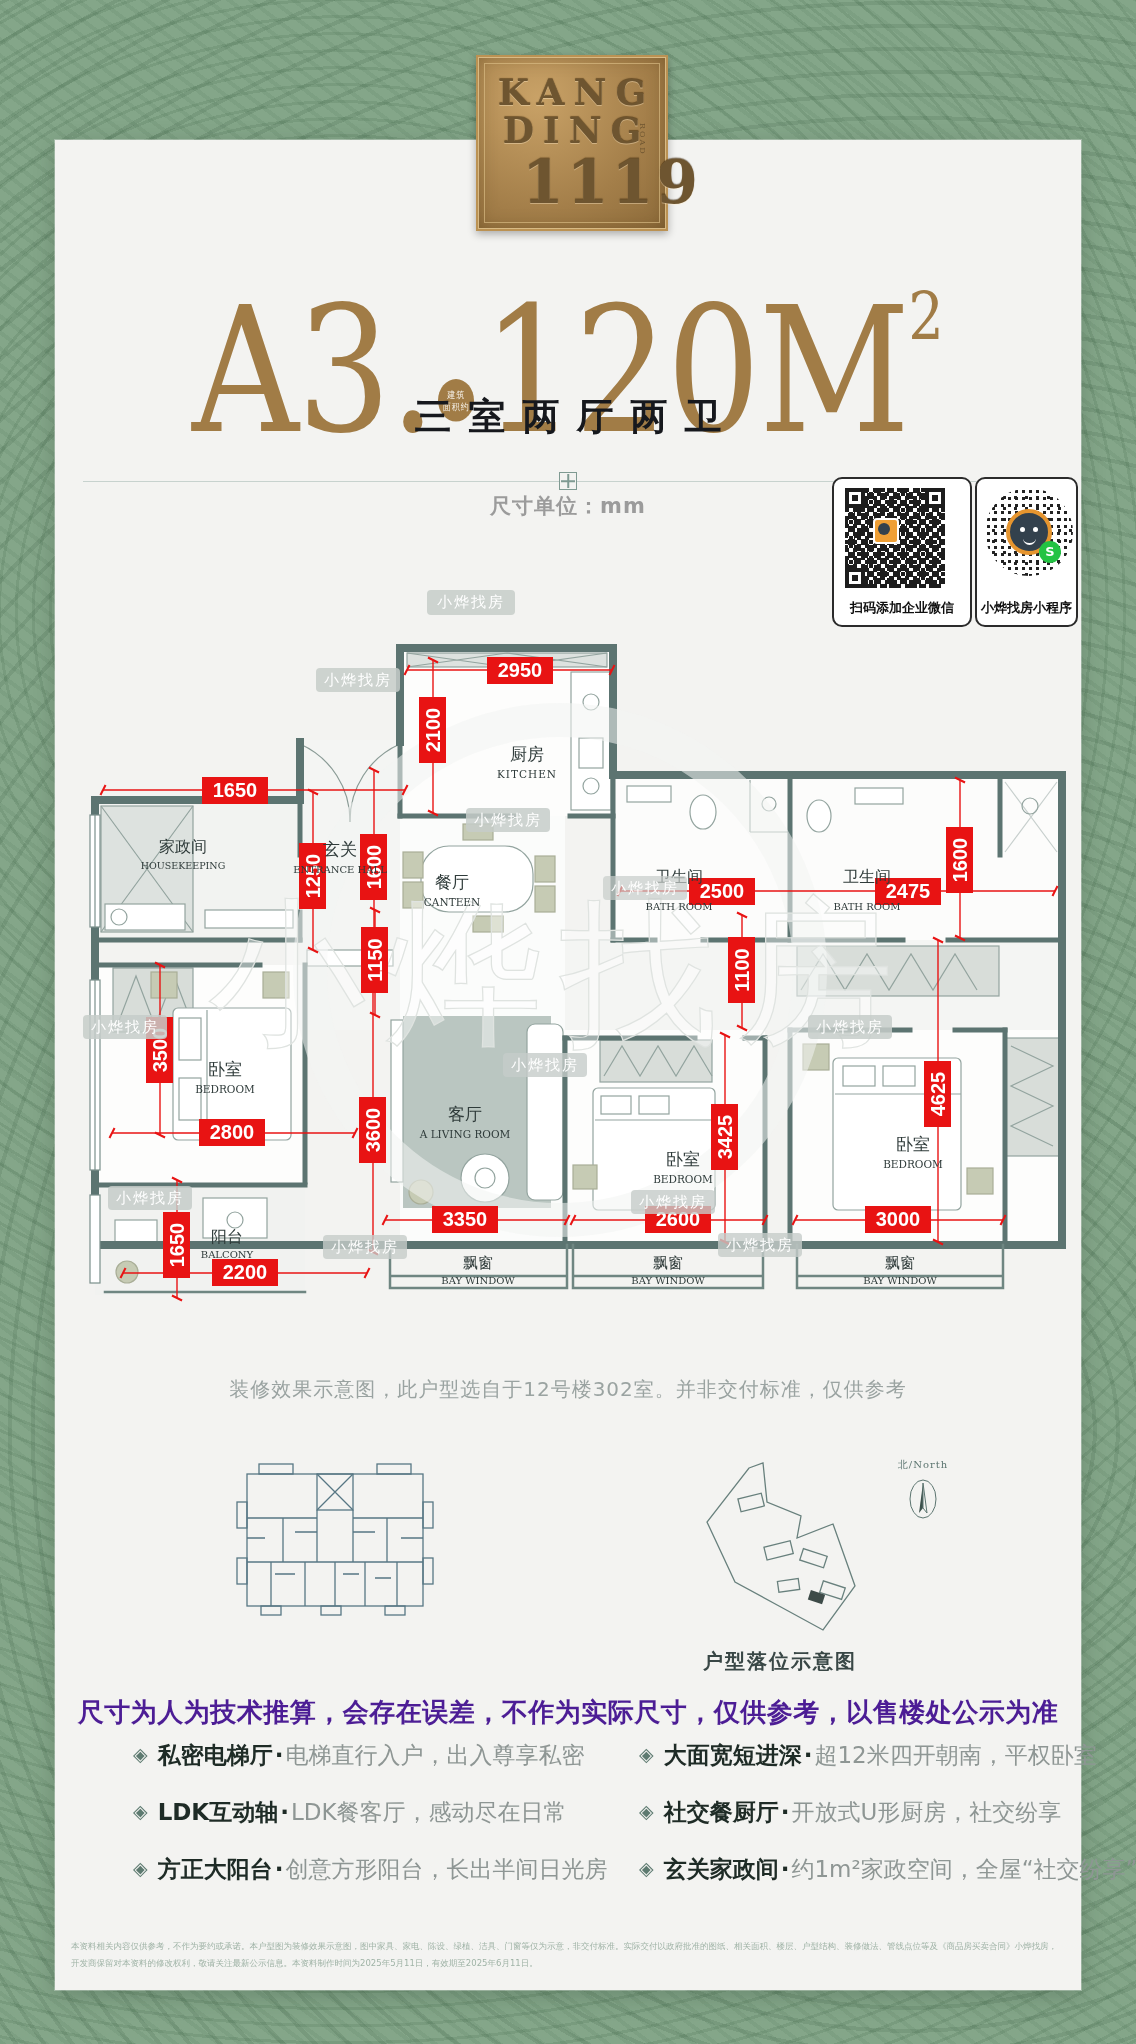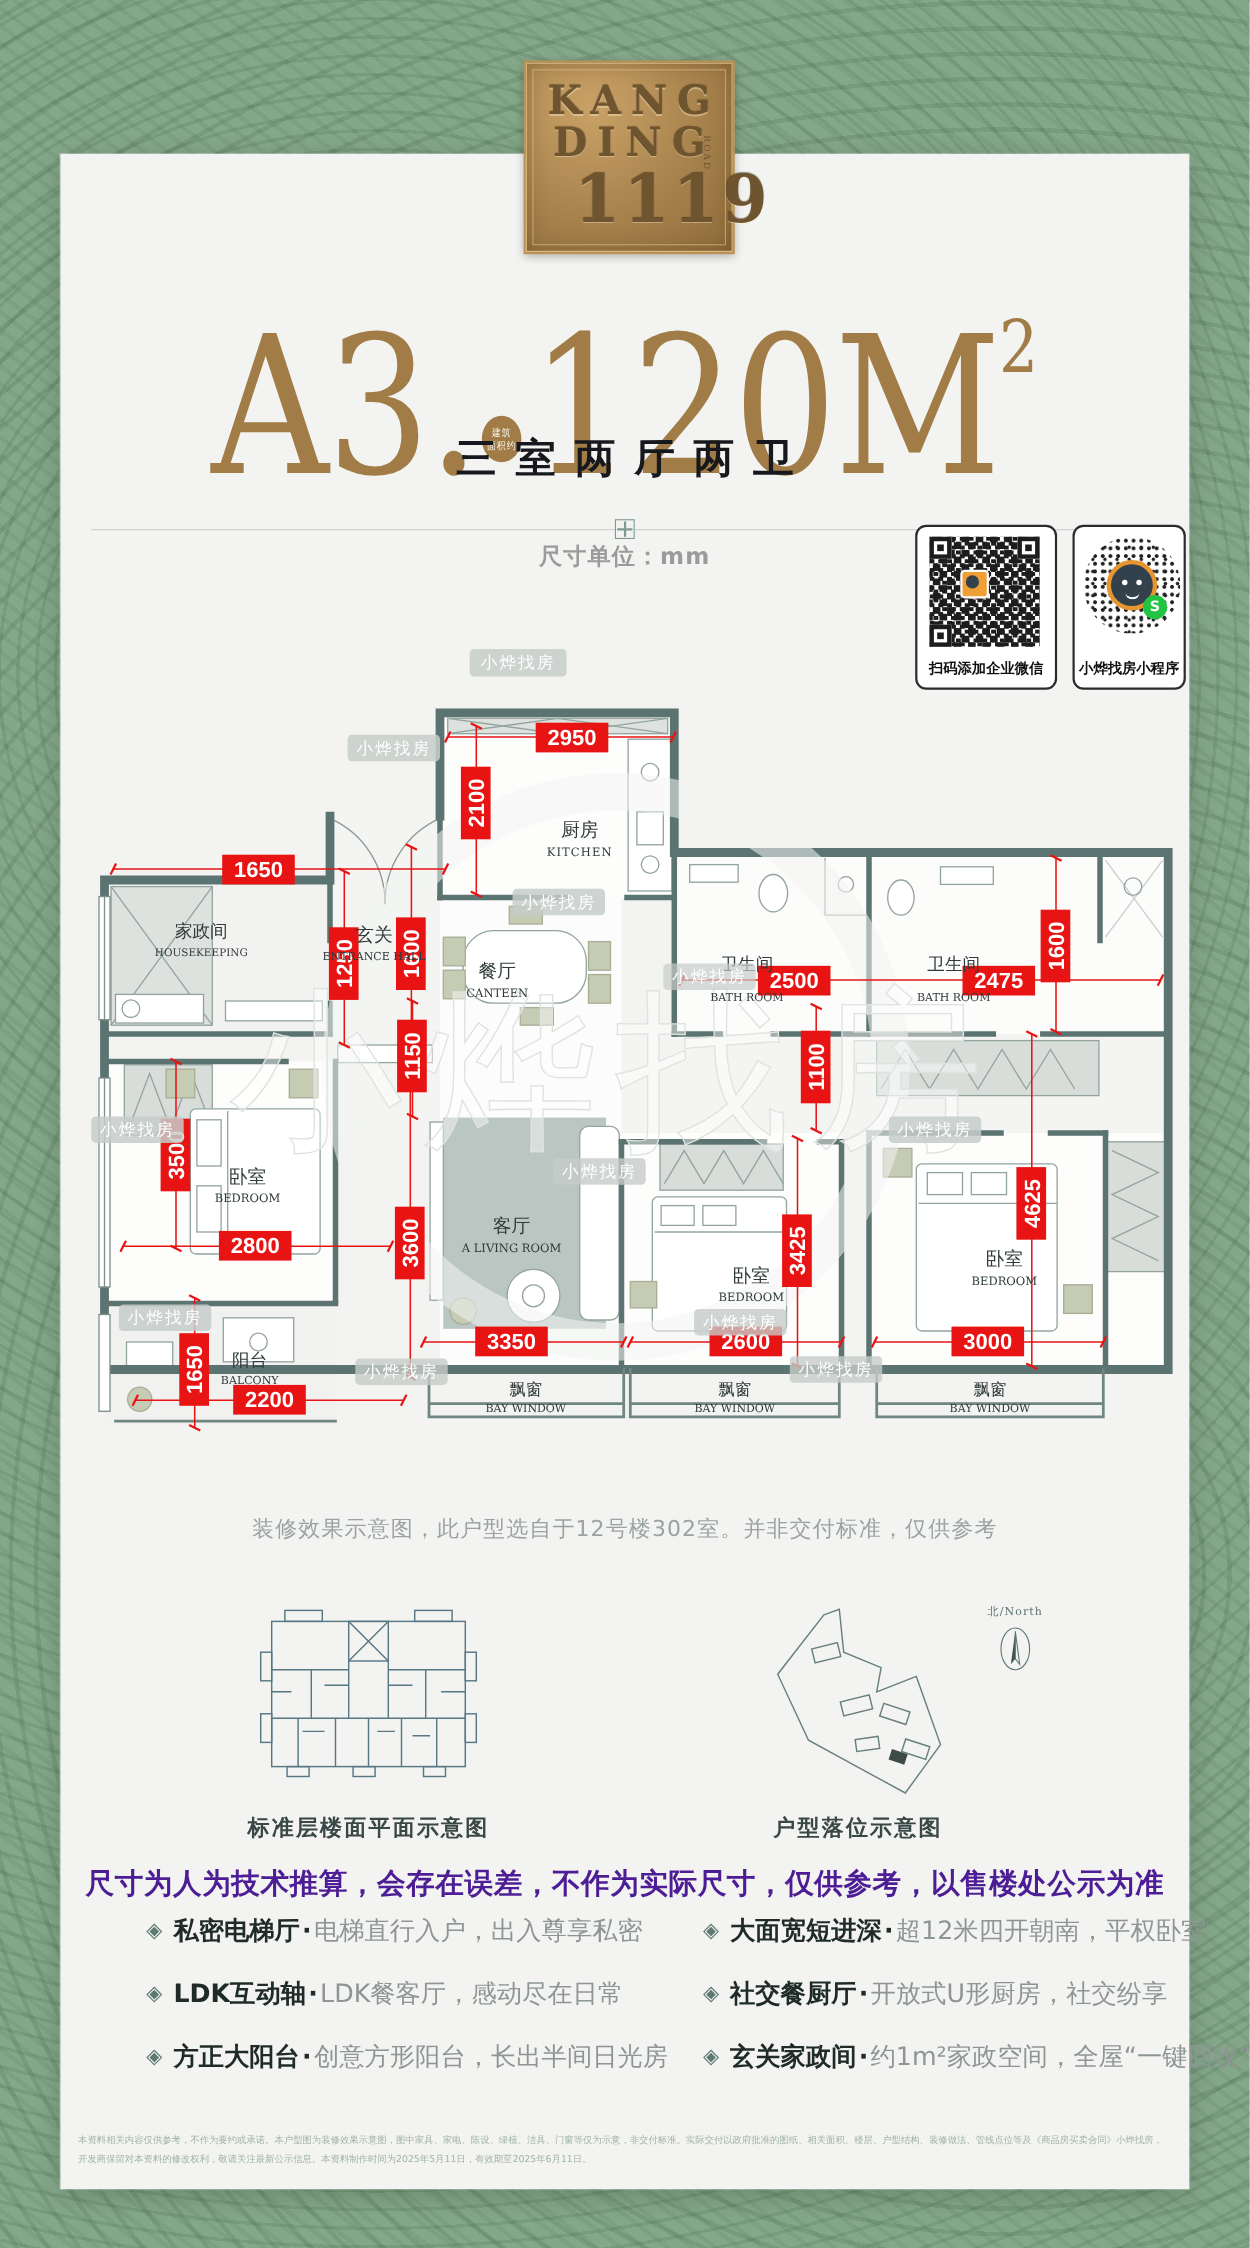--- a/index.html
+++ b/index.html
@@ -40,21 +40,21 @@
     font-weight:700;font-size:37px;letter-spacing:17px;color:#16181d;padding-left:17px;box-sizing:border-box;}
   
   .divider{position:absolute;left:28px;top:341px;width:968px;height:1px;background:#c7d2ce;}
   .div-icon{position:absolute;left:504px;top:332px;width:18px;height:18px;background:#f3f3f1;border:1.5px solid #7f9a92;box-sizing:border-box;}
   .div-icon:before{content:"";position:absolute;left:50%;top:1px;bottom:1px;width:1.5px;background:#7f9a92;transform:translateX(-50%);}
   .div-icon:after{content:"";position:absolute;top:50%;left:1px;right:1px;height:1.5px;background:#7f9a92;transform:translateY(-50%);}
   .unit-label{position:absolute;left:0;top:352px;width:100%;text-align:center;font-weight:700;font-size:21px;color:#9b9b9b;letter-spacing:1px;}
   
   .qr-box{position:absolute;top:337px;height:150px;background:#fff;border:2px solid #2b2b2b;border-radius:10px;box-sizing:border-box;}
   .qr-box .cap{position:absolute;left:0;bottom:8px;width:100%;text-align:center;font-size:13px;font-weight:700;color:#101010;}
-  .qr1{left:777px;width:129px;}
+  .qr1{left:777px;width:140px;}
   .qr2{left:920px;width:103px;}
   .qr1-pattern{position:absolute;left:11px;top:9px;width:100px;height:100px;background-color:#fff;
     background-image:conic-gradient(#1d1d1d 25%,transparent 0 50%,#1d1d1d 0 75%,transparent 0),
                      conic-gradient(#1d1d1d 25%,transparent 0 50%,#1d1d1d 0 75%,transparent 0);
     background-size:8px 8px,13px 13px;background-position:0 0,3px 5px;}
   .finder{position:absolute;width:20px;height:20px;border:4px solid #1d1d1d;background:#fff;box-sizing:border-box;}
   .finder:after{content:"";position:absolute;left:3px;top:3px;width:6px;height:6px;background:#1d1d1d;}
   .qr1-logo{position:absolute;left:39px;top:39px;width:22px;height:22px;background:#ef9f35;border-radius:4px;border:2px solid #fff;}
   .qr1-logo:after{content:"";position:absolute;left:3px;top:3px;width:12px;height:12px;border-radius:50%;background:#33414d;}
   .qr2-pattern{position:absolute;left:8px;top:9px;width:88px;height:88px;border-radius:50%;
@@ -529,36 +529,35 @@
       </svg>
     </div>
     <div class="compass">
       <div class="n">北/North</div>
       <svg width="40" height="52" viewBox="0 0 40 52" xmlns="http://www.w3.org/2000/svg">
         <ellipse cx="20" cy="27" rx="13" ry="19" fill="none" stroke="#5c7570" stroke-width="1"></ellipse>
         <path d="M20,11 L16,41 L20,36 Z" fill="#3c514c"></path>
         <path d="M20,11 L24,41 L20,36 Z" fill="none" stroke="#5c7570" stroke-width="1"></path>
       </svg>
     </div>
-    <div class="diag-label dl-left">标准层楼面平面示意图</div>
     <div class="diag-label dl-right">户型落位示意图</div>
 
     <div class="notice">尺寸为人为技术推算，会存在误差，不作为实际尺寸，仅供参考，以售楼处公示为准</div>
 
     <div class="feat-row fr1">
       <div class="feat c1"><span class="dia">◈</span><span class="ft">私密电梯厅</span><span class="sep">·</span><span class="fd">电梯直行入户，出入尊享私密</span></div>
       <div class="feat c2"><span class="dia">◈</span><span class="ft">大面宽短进深</span><span class="sep">·</span><span class="fd">超12米四开朝南，平权卧室</span></div>
     </div>
     <div class="feat-row fr2">
       <div class="feat c1"><span class="dia">◈</span><span class="ft">LDK互动轴</span><span class="sep">·</span><span class="fd">LDK餐客厅，感动尽在日常</span></div>
       <div class="feat c2"><span class="dia">◈</span><span class="ft">社交餐厨厅</span><span class="sep">·</span><span class="fd">开放式U形厨房，社交纷享</span></div>
     </div>
     <div class="feat-row fr3">
       <div class="feat c1"><span class="dia">◈</span><span class="ft">方正大阳台</span><span class="sep">·</span><span class="fd">创意方形阳台，长出半间日光房</span></div>
-      <div class="feat c2"><span class="dia">◈</span><span class="ft">玄关家政间</span><span class="sep">·</span><span class="fd">约1m²家政空间，全屋“一键回收”</span></div>
+      <div class="feat c2"><span class="dia">◈</span><span class="ft">玄关家政间</span><span class="sep">·</span><span class="fd">约1m²家政空间，全屋“社交纷享”</span></div>
     </div>
 
     <div class="disclaimer">
       <div>本资料相关内容仅供参考，不作为要约或承诺。本户型图为装修效果示意图，图中家具、家电、陈设、绿植、洁具、门窗等仅为示意，非交付标准。实际交付以政府批准的图纸、相关面积、楼层、户型结构、装修做法、管线点位等及《商品房买卖合同》小烨找房，开发商保留对本资料的修改权利，敬请关注最新公示信息。本资料制作时间为2025年5月11日，有效期至2025年6月11日。</div>
     </div>
 
   </div>
 </div>
 
 </body></html>

